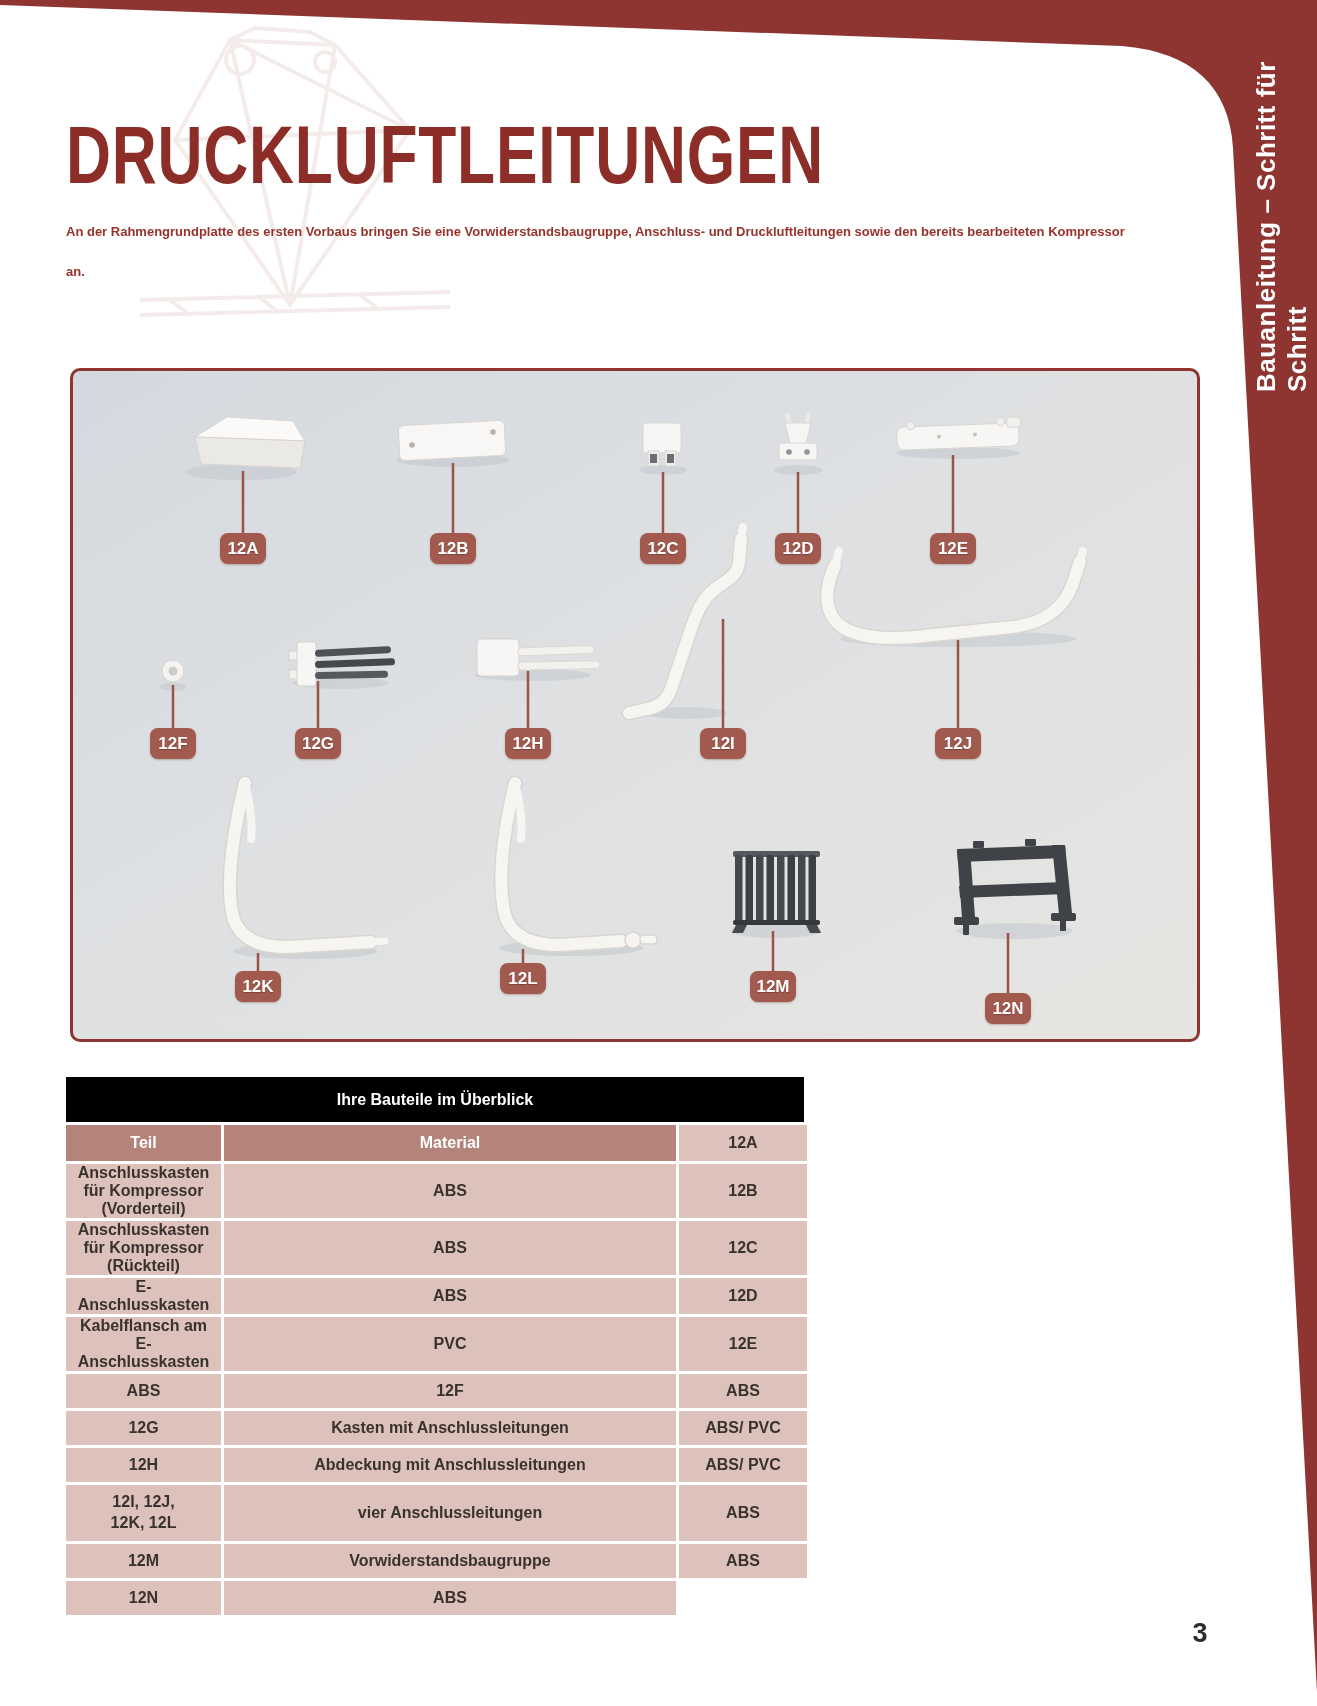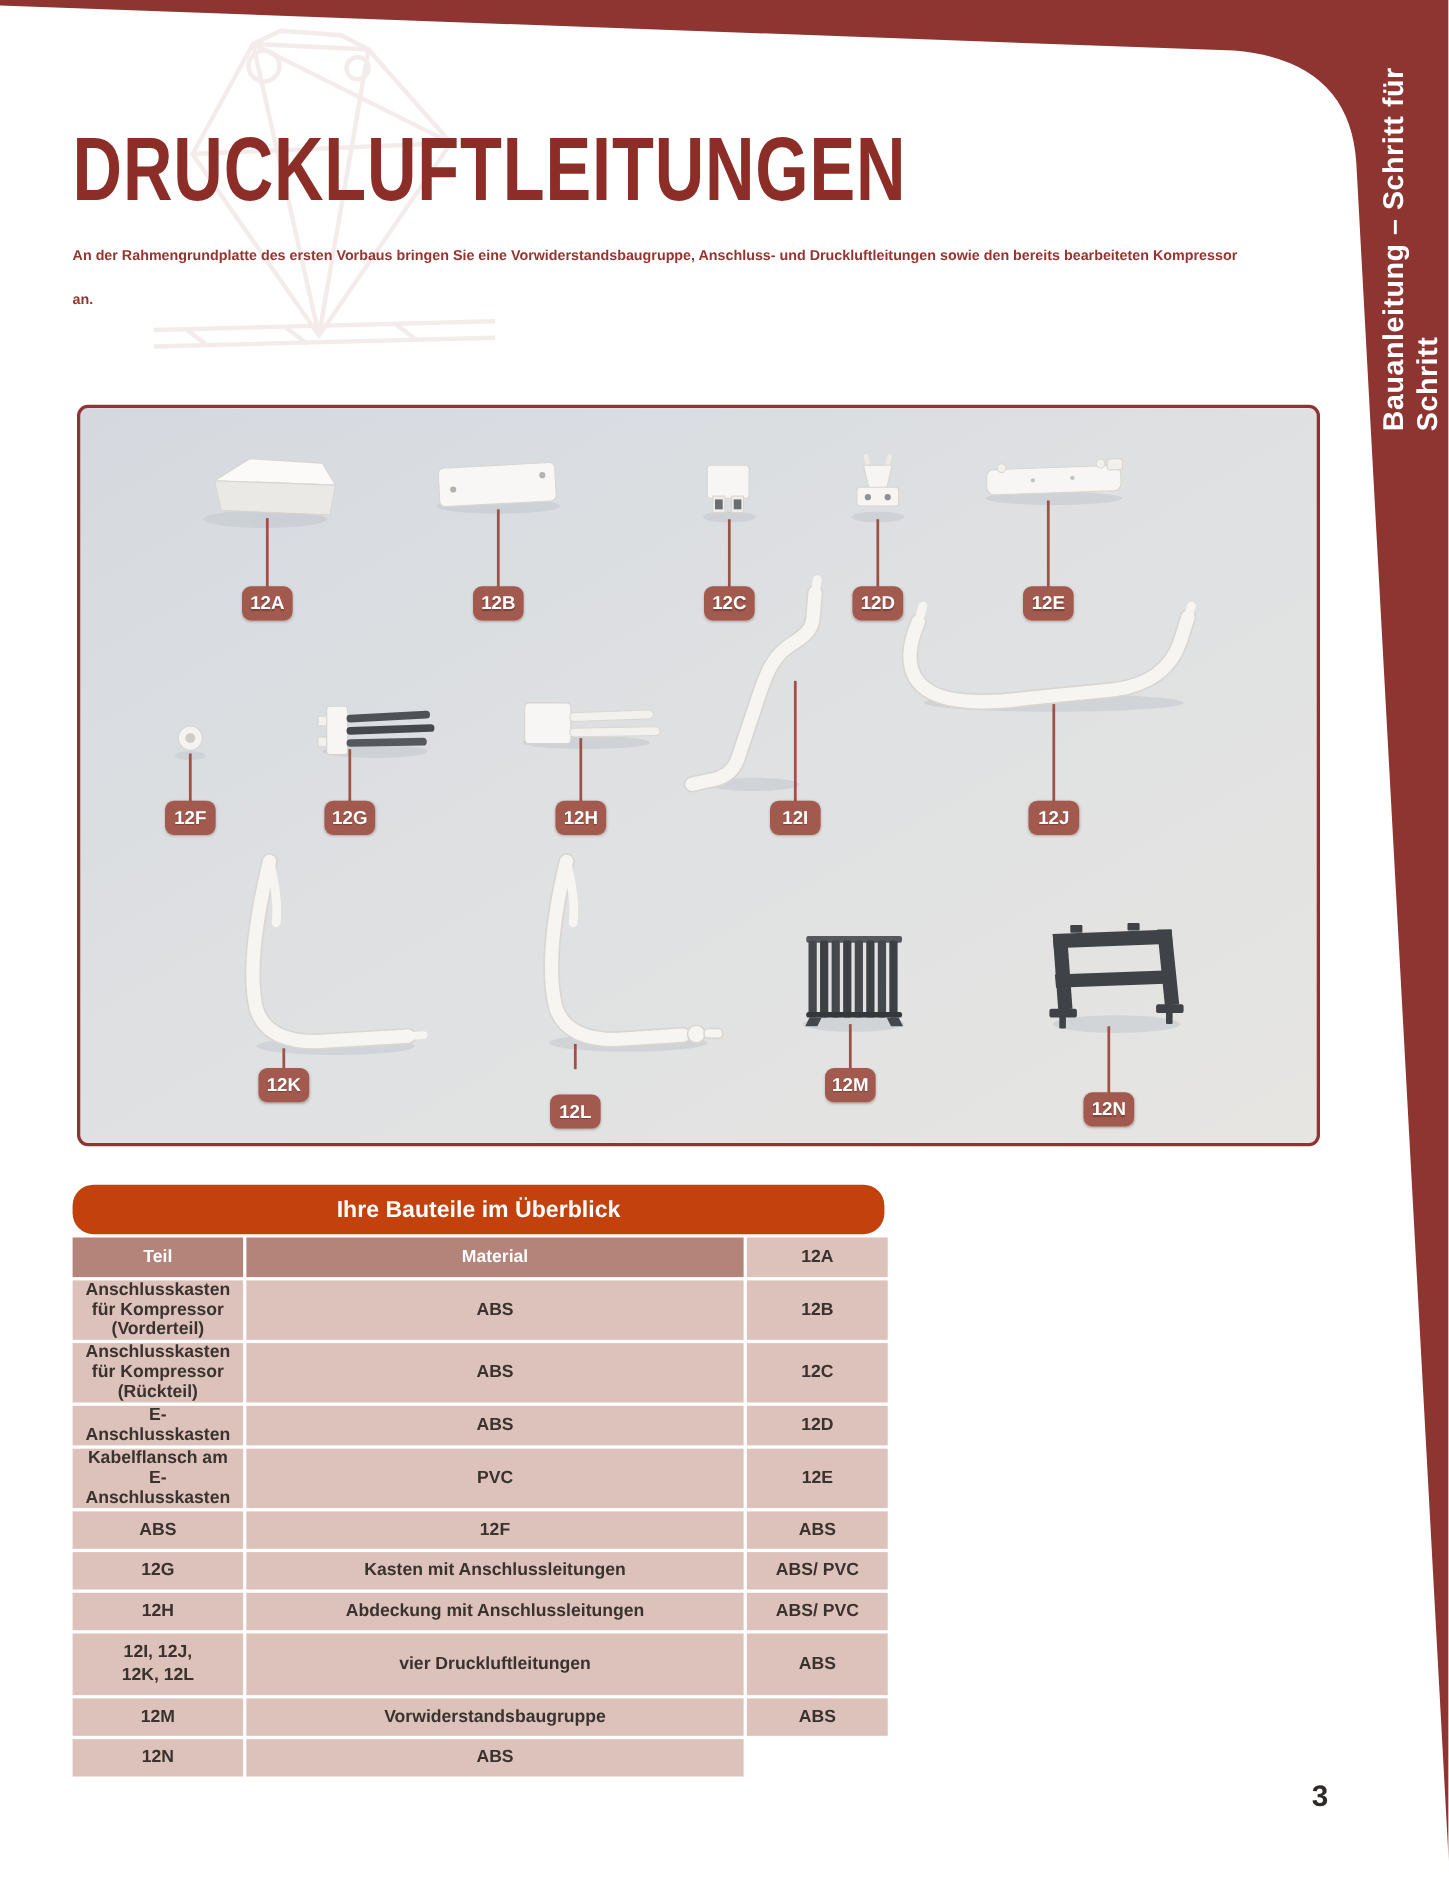--- a/index.html
+++ b/index.html
@@ -33,24 +33,23 @@
   .figure svg{position:absolute;left:0;top:0;}
   .badge{
     position:absolute;width:46px;height:31px;border-radius:8px;
     background:#a2594e;color:#fff;font-weight:bold;font-size:17px;
     display:flex;align-items:center;justify-content:center;
     text-shadow:0 1px 1px rgba(0,0,0,.25);
     box-shadow:0 1px 2px rgba(90,40,30,.3);
   }
   .parts-table{position:absolute;z-index:2;left:66px;top:1077px;width:738px;}
   .t-title{
-    background:#c2410c;color:#ffffff;font-size:21px;font-weight:bold;
+    background:#000000;color:#ffffff;font-size:16px;font-weight:bold;
     height:45px;display:flex;align-items:center;justify-content:center;
     margin-bottom:3px;
-    border-radius:19px;
   }
   .t-grid{display:grid;grid-template-columns:155px 452px 128px;gap:3px;background:#ffffff;}
   .t-cell{
     background:#dcc2ba;color:#3a322e;font-size:16px;font-weight:bold;
     display:flex;align-items:center;justify-content:center;text-align:center;
     min-height:34px;padding:0 6px;box-sizing:border-box;
   }
   .t-cell.head{background:#b4837a;color:#ffffff;font-size:16px;min-height:36px;}
   .t-cell.tall{min-height:56px;}
   .pre{white-space:pre-line;line-height:1.3;}
@@ -238,21 +237,21 @@
     <div class="badge" style="left:357px;top:162px">12B</div>
     <div class="badge" style="left:567px;top:162px">12C</div>
     <div class="badge" style="left:702px;top:162px">12D</div>
     <div class="badge" style="left:857px;top:162px">12E</div>
     <div class="badge" style="left:77px;top:357px">12F</div>
     <div class="badge" style="left:222px;top:357px">12G</div>
     <div class="badge" style="left:432px;top:357px">12H</div>
     <div class="badge" style="left:627px;top:357px">12I</div>
     <div class="badge" style="left:862px;top:357px">12J</div>
     <div class="badge" style="left:162px;top:600px">12K</div>
-    <div class="badge" style="left:427px;top:624px">12L</div>
+    <div class="badge" style="left:427px;top:592px">12L</div>
     <div class="badge" style="left:677px;top:600px">12M</div>
     <div class="badge" style="left:912px;top:622px">12N</div>
   </div>
 
   <div class="parts-table">
     <div class="t-title">Ihre Bauteile im Überblick</div>
     <div class="t-grid">
       <div class="t-cell head">Teil</div>
       <div class="t-cell head">Material</div>
 
@@ -281,21 +280,21 @@
       <div class="t-cell">12G</div>
       <div class="t-cell">Kasten mit Anschlussleitungen</div>
       <div class="t-cell">ABS/ PVC</div>
 
       <div class="t-cell">12H</div>
       <div class="t-cell">Abdeckung mit Anschlussleitungen</div>
       <div class="t-cell">ABS/ PVC</div>
 
       <div class="t-cell tall pre">12I, 12J,
 12K, 12L</div>
-      <div class="t-cell tall">vier Druckluftleitungen</div>
+      <div class="t-cell tall">vier Anschlussleitungen</div>
       <div class="t-cell tall">ABS</div>
 
       <div class="t-cell">12M</div>
       <div class="t-cell">Vorwiderstandsbaugruppe</div>
       <div class="t-cell">ABS</div>
 
       <div class="t-cell">12N</div>
       <div class="t-cell">ABS</div>
     </div>
   </div>

